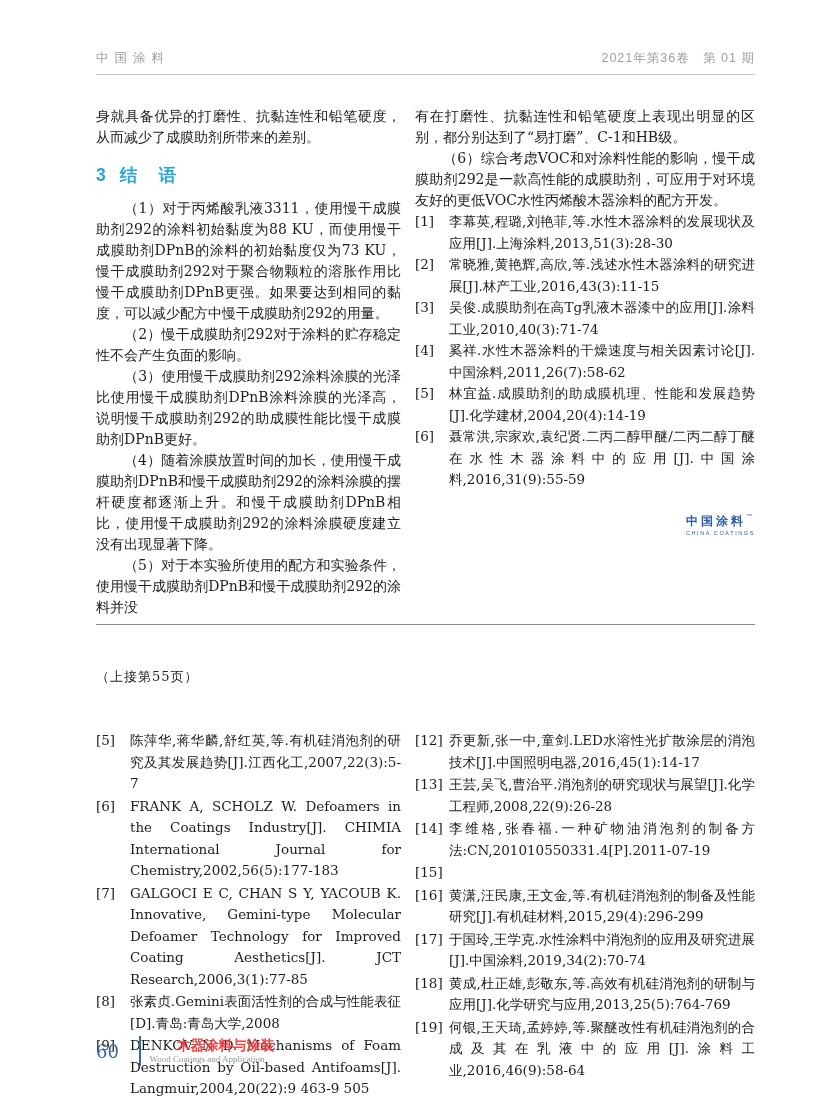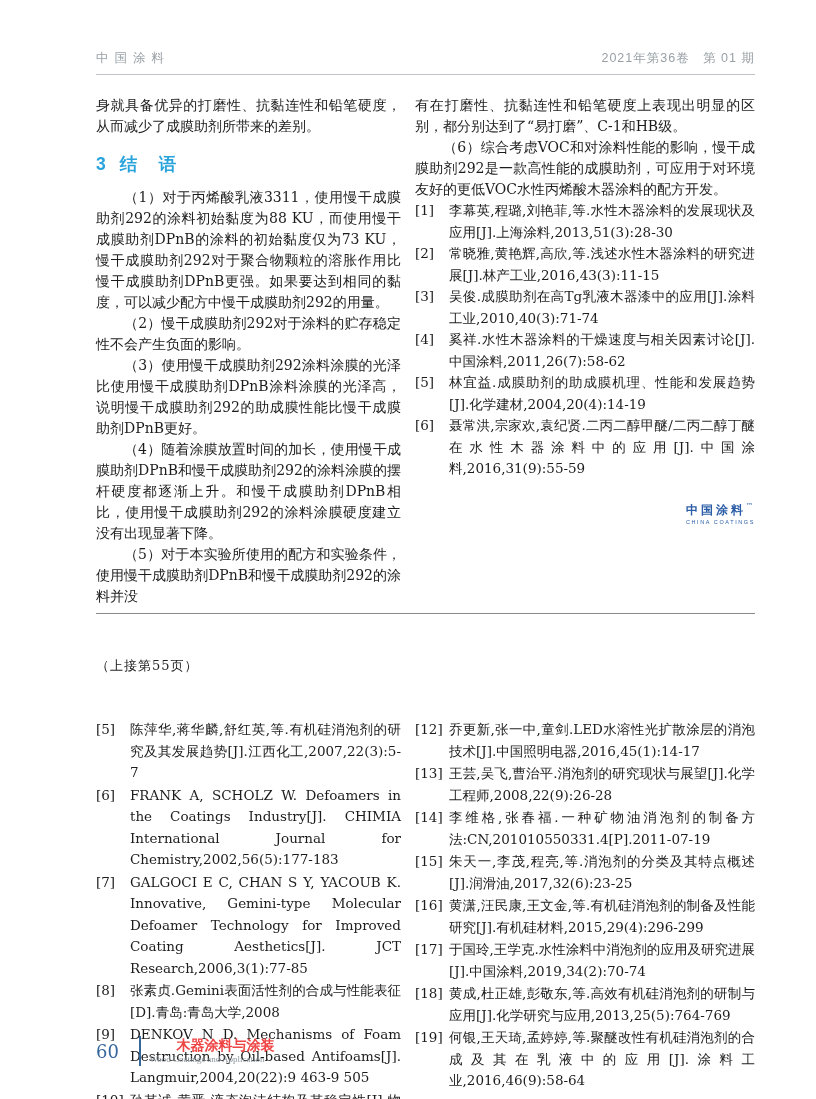--- a/index.html
+++ b/index.html
@@ -19,21 +19,21 @@
     display: flex; justify-content: space-between; align-items: flex-end;
     border-bottom: 1px solid #bfc3c7;
     padding-bottom: 7px;
     font-size: 12.5px; color: #98a0a6;
     font-family: "Liberation Sans", sans-serif;
   }
   .journal-name { letter-spacing: 6px; }
   .issue-info { letter-spacing: 1px; }
 
   
-  .cols { display: flex; gap: 14px; margin-top: 20px; }
+  .cols { display: flex; gap: 14px; margin-top: 31px; }
   .col-l { width: 305px; }
   .col-r { width: 340px; }
 
   p.body-p {
     margin: 0; font-size: 14px; line-height: 21px;
     text-align: justify;
   }
   p.indent { text-indent: 2em; }
 
   .section-heading {
@@ -201,21 +201,20 @@
       <div class="ref">
         <span class="num">[13]</span>
         <span class="txt">王芸,吴飞,曹治平.消泡剂的研究现状与展望[J].化学工程师,2008,22(9):26-28</span>
       </div>
       <div class="ref">
         <span class="num">[14]</span>
         <span class="txt">李维格,张春福.一种矿物油消泡剂的制备方法:CN,201010550331.4[P].2011-07-19</span>
       </div>
       <div class="ref">
         <span class="num">[15]</span>
-        <span class="txt">朱天一,李茂,程亮,等.消泡剂的分类及其特点概述[J].润滑油,2017,32(6):23-25</span>
       </div>
       <div class="ref">
         <span class="num">[16]</span>
         <span class="txt">黄潇,汪民康,王文金,等.有机硅消泡剂的制备及性能研究[J].有机硅材料,2015,29(4):296-299</span>
       </div>
       <div class="ref">
         <span class="num">[17]</span>
         <span class="txt">于国玲,王学克.水性涂料中消泡剂的应用及研究进展[J].中国涂料,2019,34(2):70-74</span>
       </div>
       <div class="ref">

